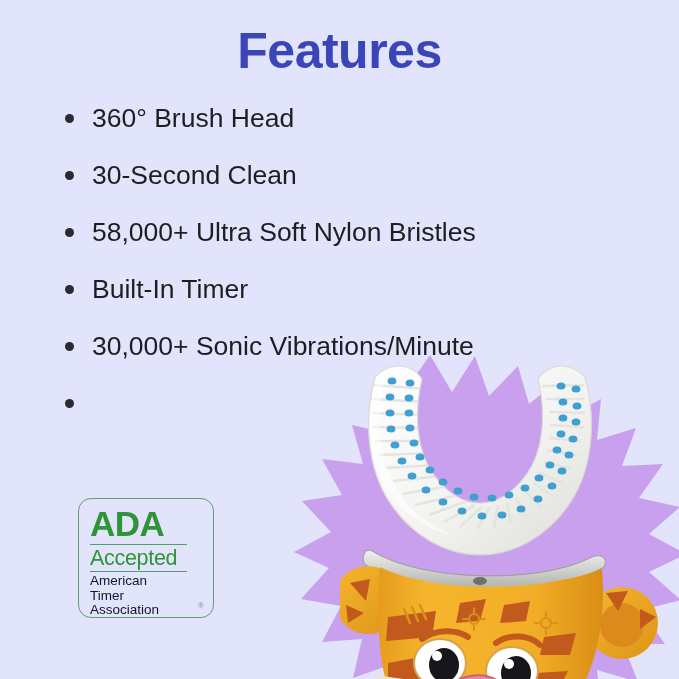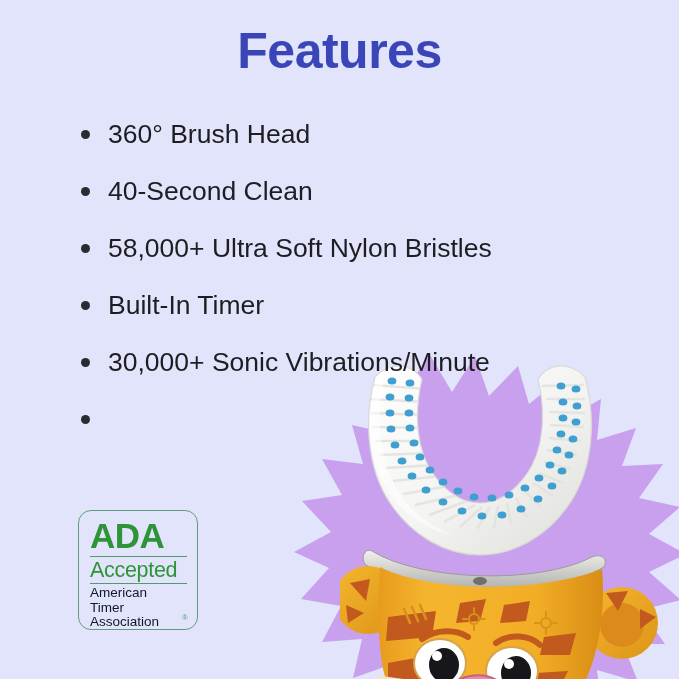--- a/index.html
+++ b/index.html
@@ -31,21 +31,21 @@
     line-height: 1.2;
   }
 
   
   #feature-list {
     position: absolute;
     top: 100px;
     left: 57px;
     width: 600px;
     list-style: none;
-    margin: 16px;
+    margin: 0;
     padding: 0;
   }
   #feature-list li {
     position: relative;
     height: 57px;
     line-height: 36px;
     padding-left: 35px;
     font-family: "Liberation Sans", sans-serif;
     font-size: 26.5px;
     font-weight: 500;
@@ -78,27 +78,26 @@
     top: 355px;
     width: 340px;
     height: 324px;
   }
 
   
   #ada-seal {
     position: absolute;
     left: 78px;
     top: 498px;
-    width: 120px;
+    width: 136px;
     height: 120px;
     border: 1.4px solid #5f9e78;
     border-radius: 13px;
     box-sizing: border-box;
     background: transparent;
-    margin-top: 12px;
   }
   #ada-seal .ada-main {
     position: absolute;
     left: 11px;
     top: 7px;
     font-family: "Liberation Sans", sans-serif;
     font-weight: bold;
     font-size: 35px;
     line-height: 35px;
     letter-spacing: -0.5px;
@@ -365,21 +364,21 @@
 
   <div id="title">Features</div>
 
   <ul id="feature-list">
     <li>
       <span class="dot"></span>
       <span>360° Brush Head</span>
     </li>
     <li>
       <span class="dot"></span>
-      <span>40-Second Clean</span>
+      <span>30-Second Clean</span>
     </li>
     <li>
       <span class="dot"></span>
       <span>58,000+ Ultra Soft Nylon Bristles</span>
     </li>
     <li>
       <span class="dot"></span>
       <span>Built-In Timer</span>
     </li>
     <li>

